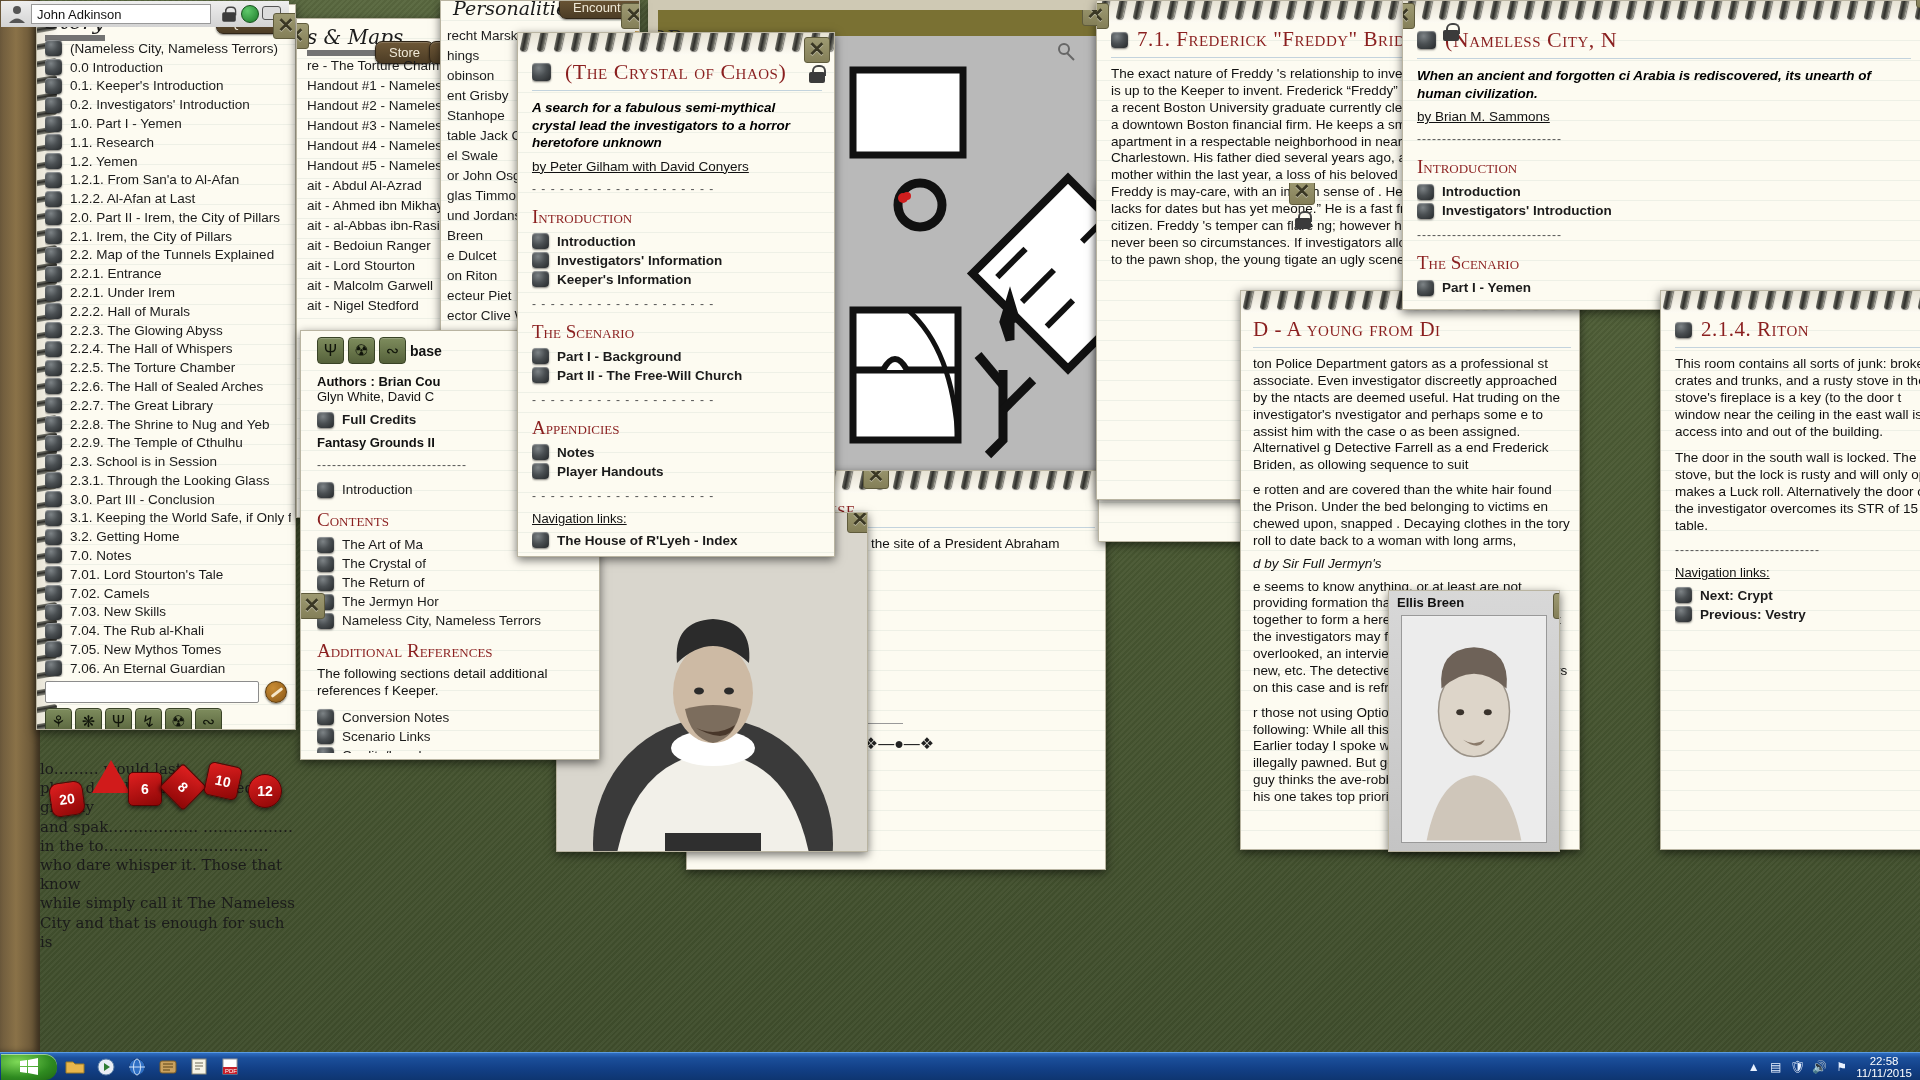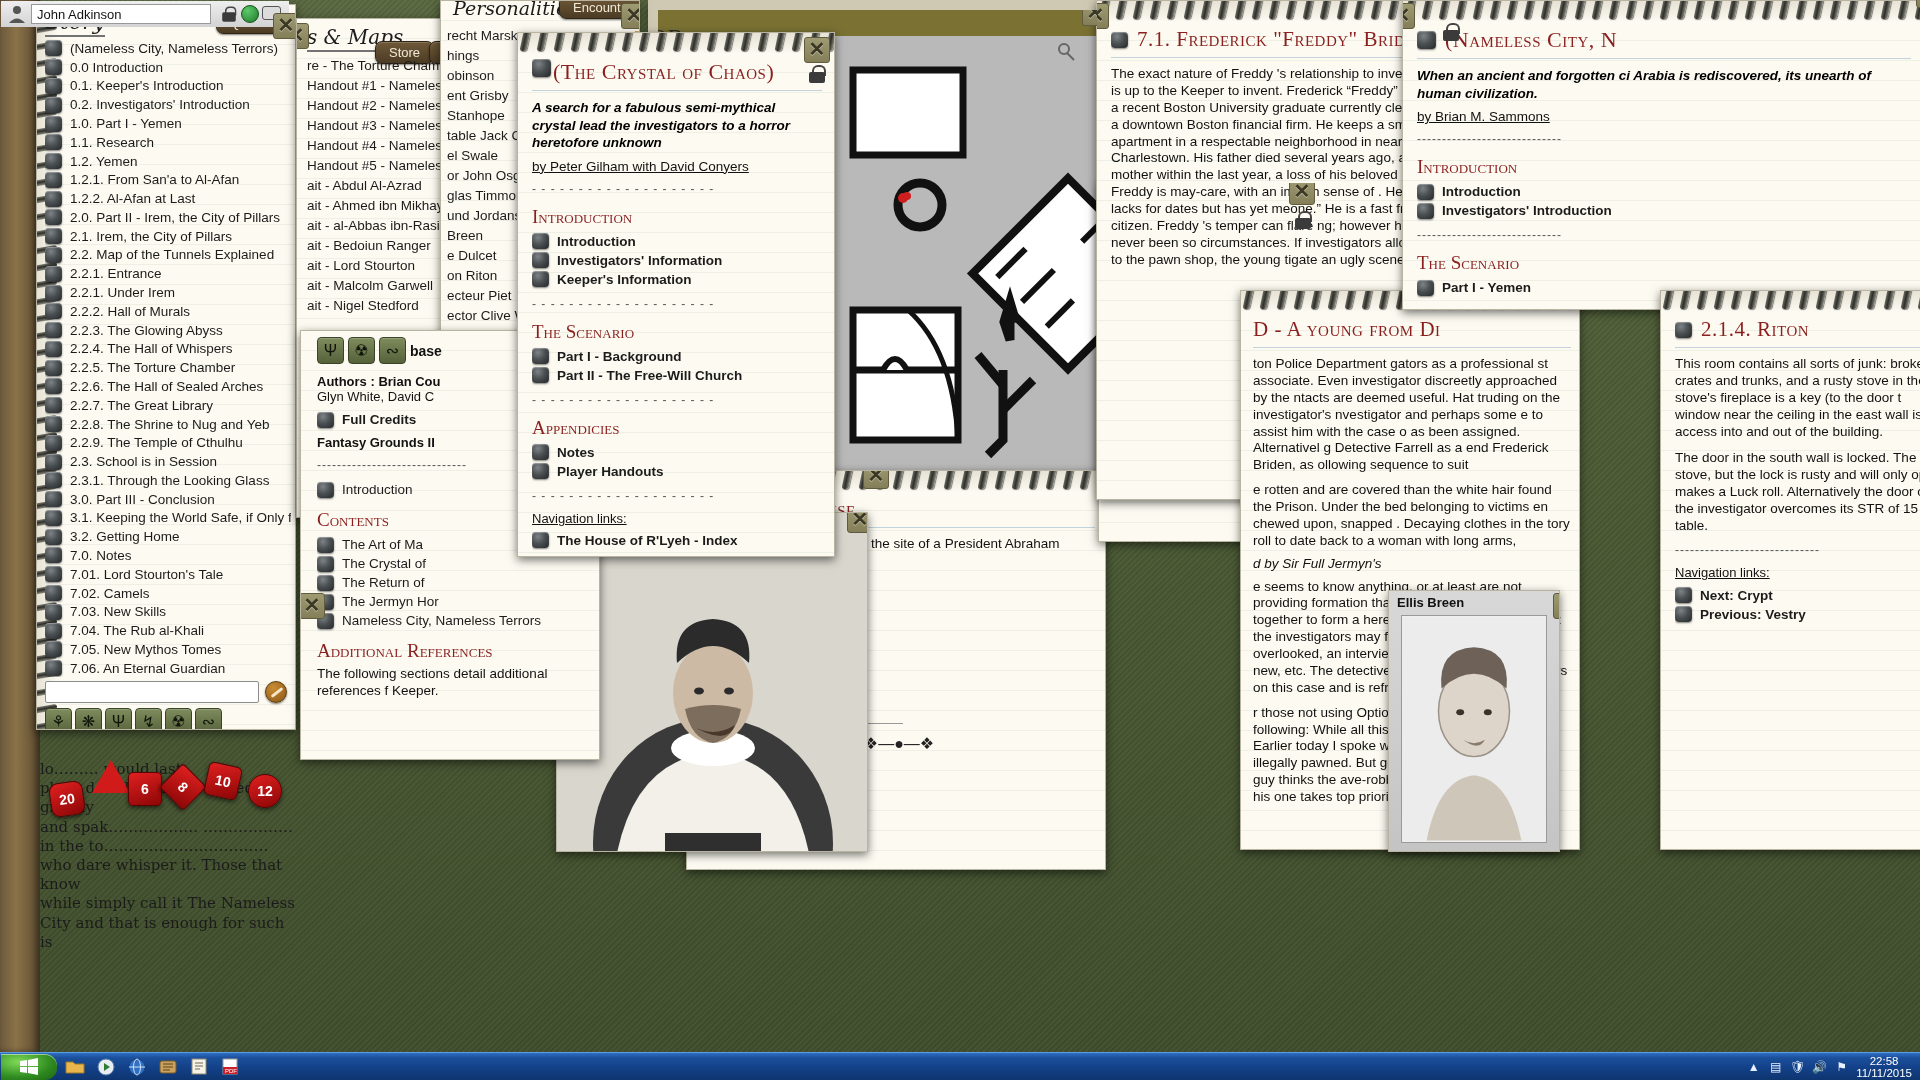--- a/index.html
+++ b/index.html
@@ -101,21 +101,21 @@
   
   .pill{
     display:inline-block; padding:3px 13px; border-radius:7px;
     background:linear-gradient(180deg,#6e5837,#4c3c25);
     border:1px solid #2f2517; color:#f0e9d8; font-size:13px;
     box-shadow:0 1px 2px rgba(0,0,0,.5), inset 0 1px 0 rgba(255,255,255,.18);
     cursor:pointer;
   }
   .handwrite{
     font-family:"DejaVu Serif", serif; font-style:italic; font-size:22px; color:#1b1b1b;
-    border-bottom:2px solid #737373; padding-bottom:1px;
+    border-bottom:6px solid #737373; padding-bottom:1px;
   }
 
   
   #storyWin{ left:36px; top:4px; width:260px; height:726px; }
   #storyWin .hdr{ position:absolute; left:8px; right:6px; top:4px; height:28px;}
   #storyList{ position:absolute; left:8px; top:34px; right:4px; bottom:52px; overflow:hidden;}
   #storyList .lnk{ padding:1.4px 0; }
   .bottombar{
     position:absolute; left:8px; right:8px; bottom:4px; height:44px;
   }
@@ -675,20 +675,34 @@
           <span class="t">The Jermyn Hor</span>
         </div>
         <div class="lnk">
           <span class="bullet"></span>
           <span class="t">Nameless City, Nameless Terrors</span>
         </div>
       </div>
     <div class="sect">Additional References</div>
     <div class="bodytext">The following sections detail additional references f Keeper.</div>
     <div style="height:8px"></div>
+    <div id="additionalList">
+        <div class="lnk">
+          <span class="bullet"></span>
+          <span class="t">Conversion Notes</span>
+        </div>
+        <div class="lnk">
+          <span class="bullet"></span>
+          <span class="t">Scenario Links</span>
+        </div>
+        <div class="lnk">
+          <span class="bullet"></span>
+          <span class="t">Credits/Legal</span>
+        </div>
+      </div>
 
   </div>
   <div class="closebtn" style="left:-2px;top:262px">✕</div>
 </div>
 
 <div class="win" id="crystalWin">
   <div class="paper"></div>
   <div class="spiral" id="sp-crystal">
       <i style="left: 4px;"></i>
       <i style="left: 21px;"></i>
@@ -704,21 +718,21 @@
       <i style="left: 191px;"></i>
       <i style="left: 208px;"></i>
       <i style="left: 225px;"></i>
       <i style="left: 242px;"></i>
       <i style="left: 259px;"></i>
       <i style="left: 276px;"></i>
       <i style="left: 293px;"></i>
       <i style="left: 310px;"></i>
     </div>
   <div style="position:absolute;left:14px;top:26px;right:12px;bottom:6px;overflow:hidden">
-    <div style="display:flex;gap:2px">
+    <div style="display:flex;align-items:center;gap:14px">
       <span class="bullet" style="width:19px;height:18px"></span>
       <span class="wtitle big">(The Crystal of Chaos)</span>
     </div>
     <div class="underline-rule"></div>
     <div class="italicsum">A search for a fabulous semi-mythical crystal lead the investigators to a horror heretofore unknown</div>
     <div class="byline">by Peter Gilham with David Conyers</div>
     <div class="dashes">- - - - - - - - - - - - - - - - - - - -</div>
     <div class="sect">Introduction</div>
     <div id="crystalIntroList">
         <div class="lnk bold">

